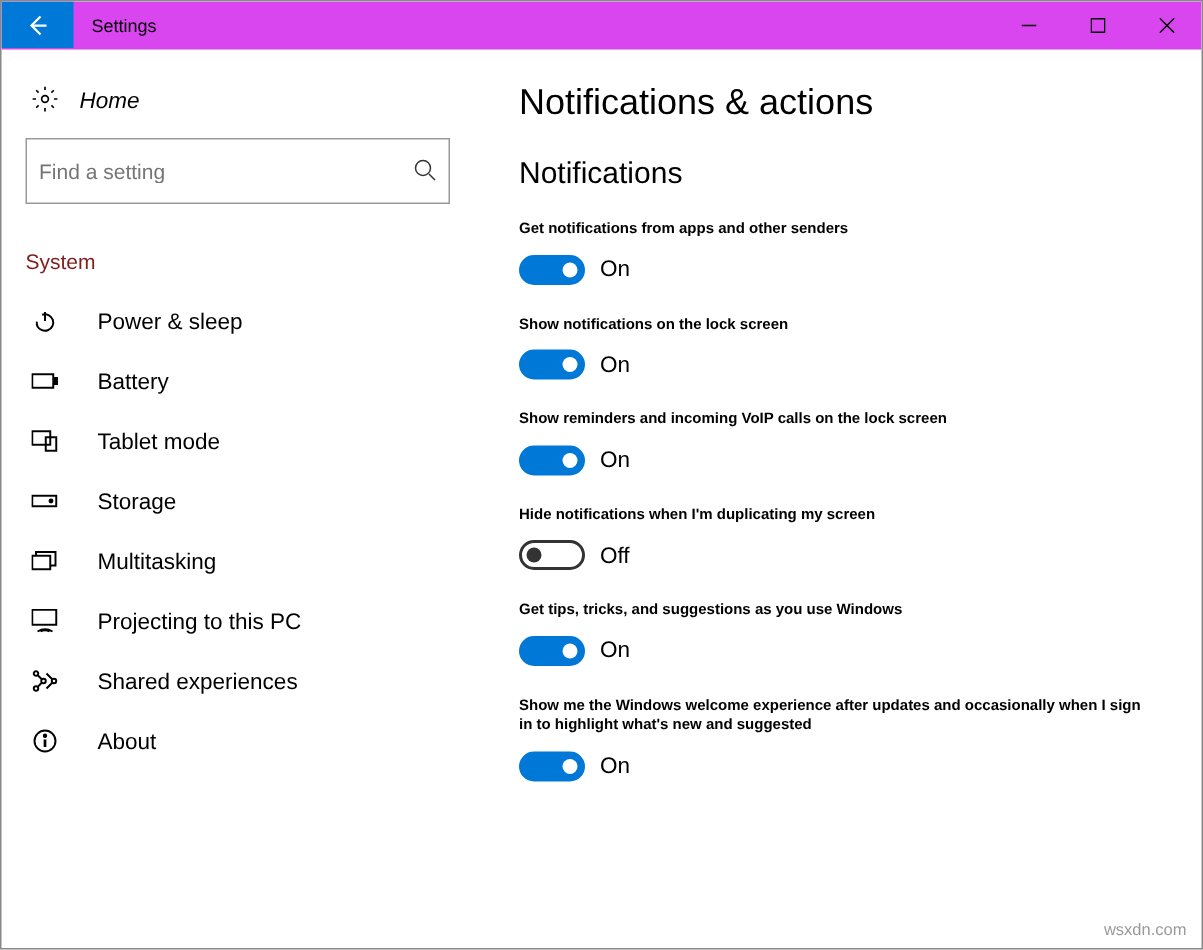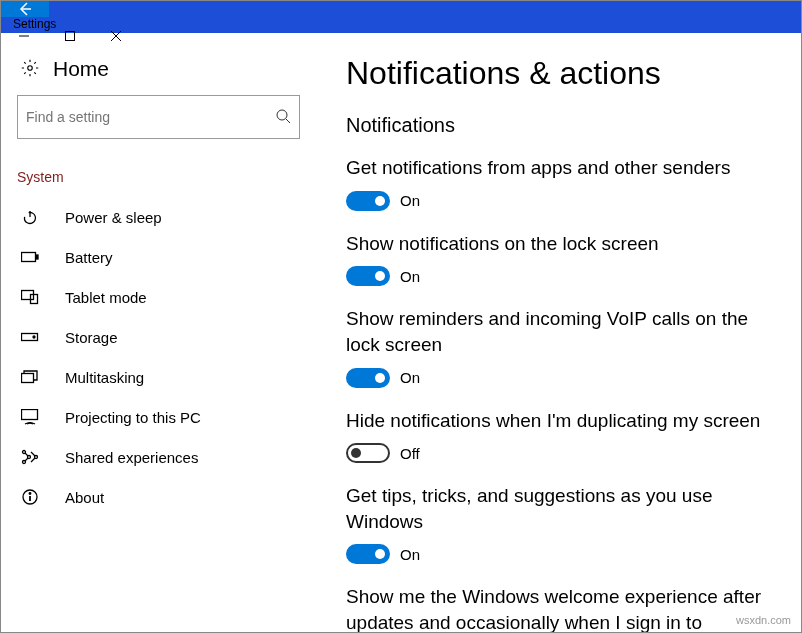--- a/index.html
+++ b/index.html
@@ -1,44 +1,44 @@
 <!DOCTYPE html>
 <html><head>
   <meta charset="utf-8">
   <style>
     * { box-sizing: border-box; margin: 0; padding: 0; }
     body { font-family: "Segoe UI", -apple-system, sans-serif; font-size: 14px; color: #000; background: #fff; width: 802px; height: 633px; overflow: hidden; position: relative; border: 1px solid #888; }
     
-    .titlebar { height: 32px; display: flex; align-items: stretch; background: #1d4ed8; border-bottom: 1px solid rgba(0,0,0,0.02); flex-direction: column; }
+    .titlebar { height: 32px; display: flex; align-items: stretch; background: #d946ef; border-bottom: 1px solid rgba(0,0,0,0.02); }
     .back-btn { width: 48px; background: #0078d7; display: flex; align-items: center; justify-content: center; color: #fff; cursor: pointer; }
     .window-title { padding-left: 12px; display: flex; align-items: center; font-size: 12px; flex: 1; }
     .wincontrols { display: flex; }
     .wincontrols div { width: 46px; display: flex; align-items: center; justify-content: center; font-size: 11px; cursor: pointer; }
     
     .content { display: flex; height: calc(100% - 32px); }
     
     .sidebar { width: 315px; padding: 18px 16px 0 16px; }
     .home-row { display: flex; align-items: center; gap: 14px; padding: 6px 4px 14px 4px; cursor: pointer; }
-    .home-row .label { font-size: 21px; }
+    .home-row .label { font-size: 15px; font-style: italic; }
     
     .search-box { border: 1px solid #999; height: 44px; display: flex; align-items: center; padding: 0 8px; margin-bottom: 30px; }
     .search-box input { border: none; outline: none; flex: 1; font-size: 14px; color: #777; font-family: inherit; background: transparent; }
     .search-icon svg { stroke: #333; }
     
     .group-header { color: #7f1d1d; font-size: 14px; margin-bottom: 12px; padding-left: 0px; }
     
     .nav-item { display: flex; align-items: center; gap: 26px; padding: 11px 4px; cursor: pointer; font-size: 15px; }
     .nav-item .icon { width: 18px; height: 18px; display: flex; align-items: center; justify-content: center; color: #000; }
     
     .main { flex: 1; padding: 22px 20px 0 30px; overflow: hidden; }
-    .page-title { font-size: 32px; font-weight: 300; margin-bottom: 22px; }
+    .page-title { font-size: 24px; font-weight: 300; margin-bottom: 22px; }
     .section-title { font-size: 20px; font-weight: 400; margin-bottom: 18px; }
     
     .setting { margin-bottom: 20px; }
-    .setting-label { font-size: 19px; margin-bottom: 10px; line-height: 1.35; max-width: 420px; }
+    .setting-label { font-size: 10px; margin-bottom: 10px; line-height: 1.35; max-width: 420px; font-weight: bold; }
     .toggle-row { display: flex; align-items: center; gap: 10px; }
     .toggle { width: 44px; height: 20px; border-radius: 10px; position: relative; cursor: pointer; }
     .toggle.on { background: #0078d7; }
     .toggle.off { background: #fff; border: 2px solid #333; width: 44px; height: 20px; }
     .knob { width: 10px; height: 10px; border-radius: 50%; background: #fff; position: absolute; top: 5px; }
     .toggle.on .knob { right: 5px; }
     .toggle.off .knob { background: #333; left: 3px; top: 3px; }
     .toggle-state { font-size: 15px; }
     
     .watermark { position: absolute; bottom: 6px; right: 10px; font-size: 11px; color: #999; }

